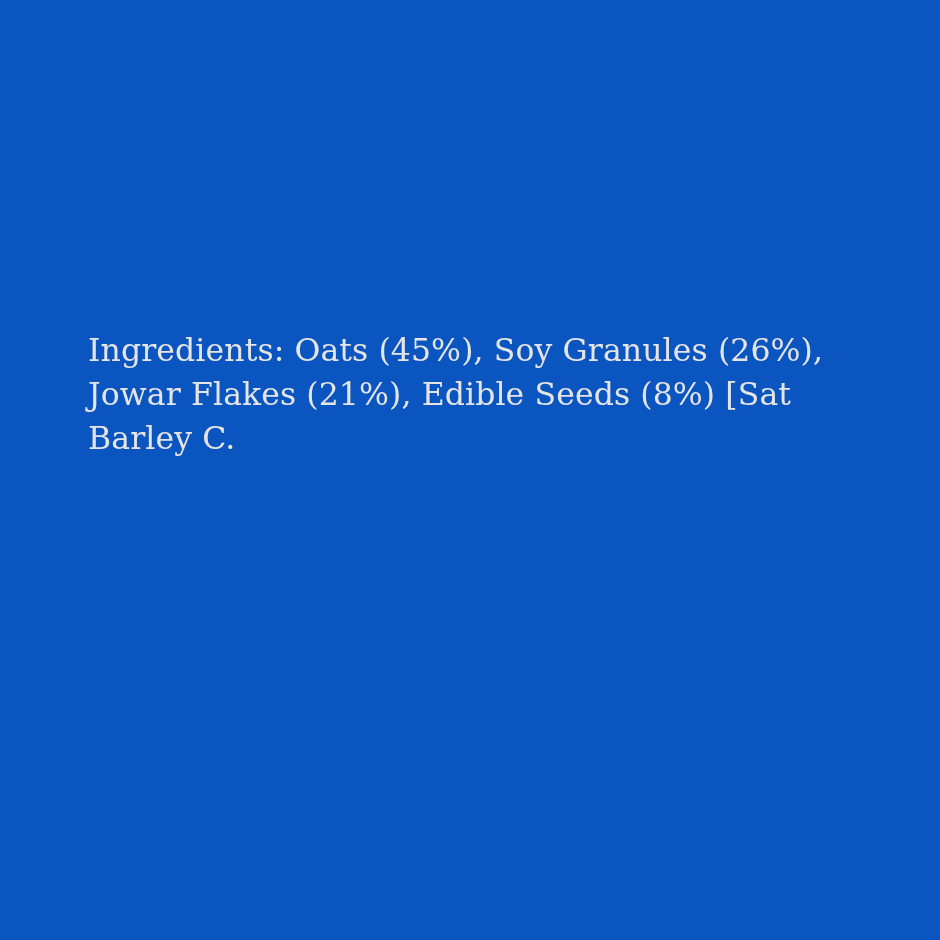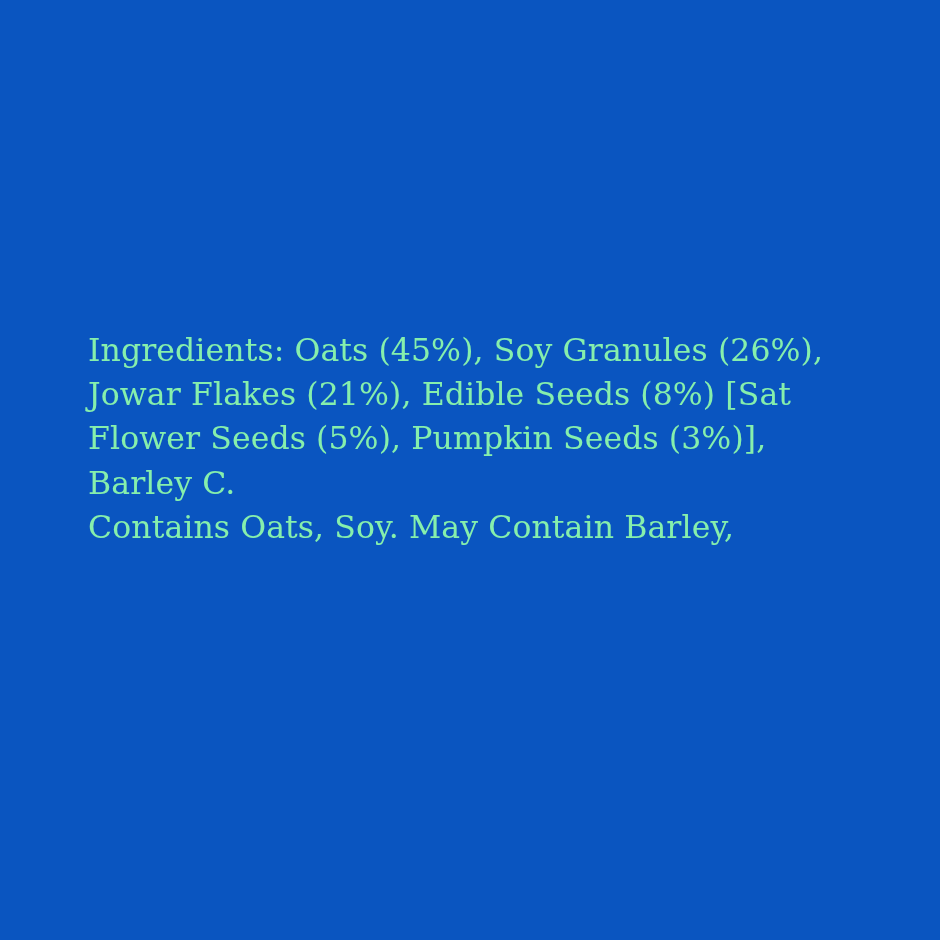--- a/index.html
+++ b/index.html
@@ -35,27 +35,25 @@
     line-height: 44.2px;
     letter-spacing: 0.1px;
     white-space: pre;
     font-weight: 400;
   }
 </style>
 </head>
 <body>
 
 <div id="panel" style="background-color: rgb(10, 85, 192);">
-  <div id="ingredients-block" style="color: #86efac;">
+  <div id="ingredients-block" style="color: #e5e5e5;">
 
     <div class="para">
       <span class="text-line">Ingredients: Oats (45%), Soy Granules (26%),</span>
       <span class="text-line">Jowar Flakes (21%), Edible Seeds (8%) [Sat</span>
-      <span class="text-line">Flower Seeds (5%), Pumpkin Seeds (3%)],</span>
       <span class="text-line">Barley C.</span>
     </div>
 
     <div class="para">
-      <span class="text-line">Contains Oats, Soy. May Contain Barley,</span>
     </div>
 
   </div>
 </div>
 
 </body></html>

